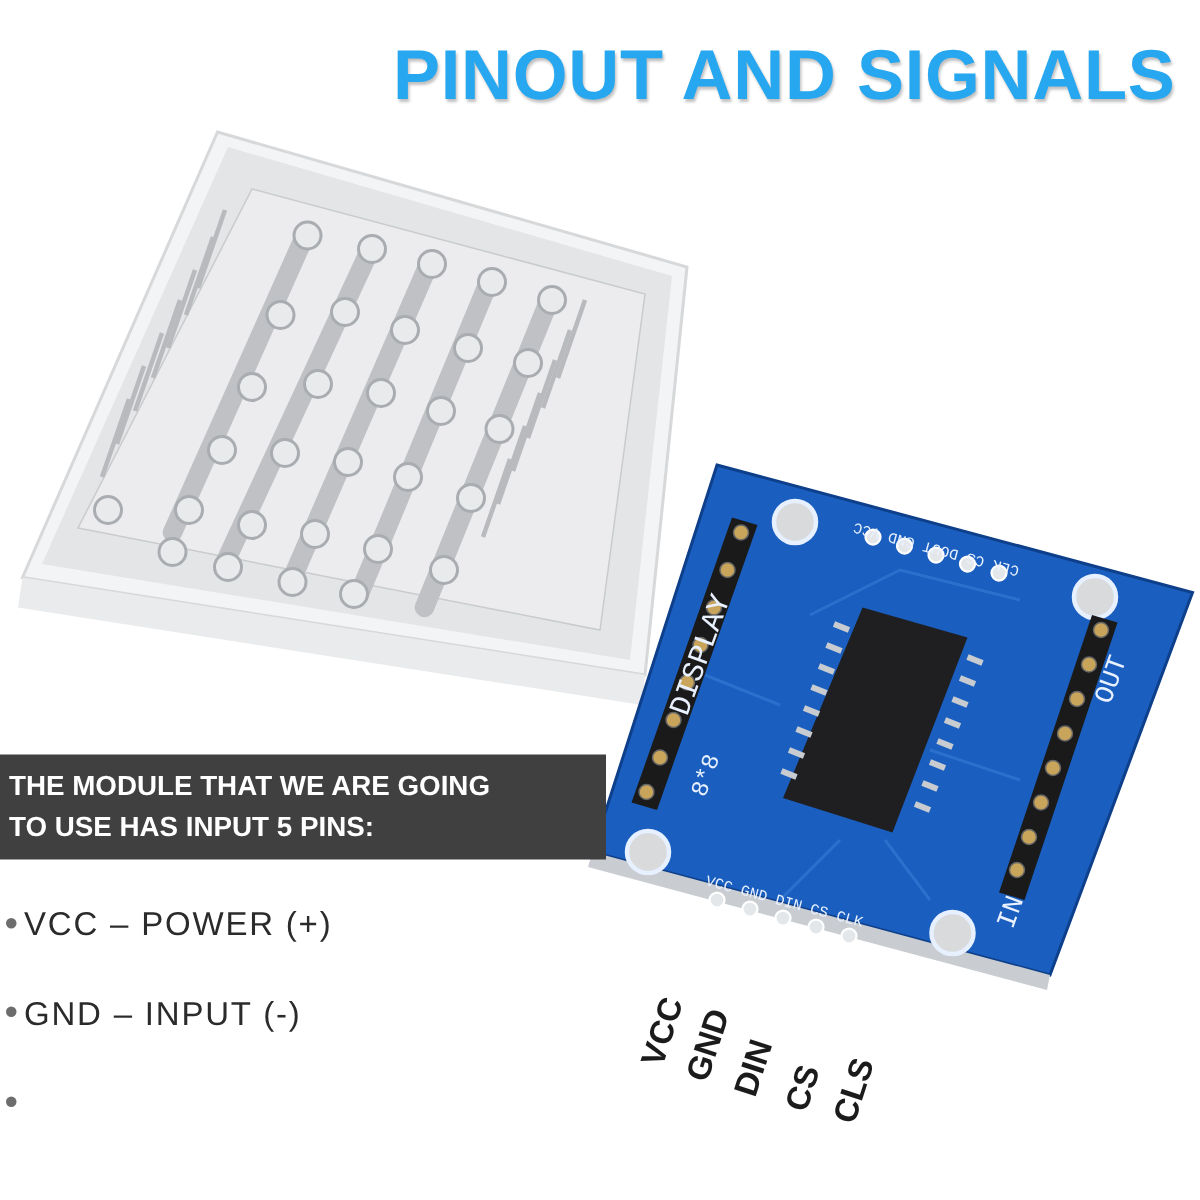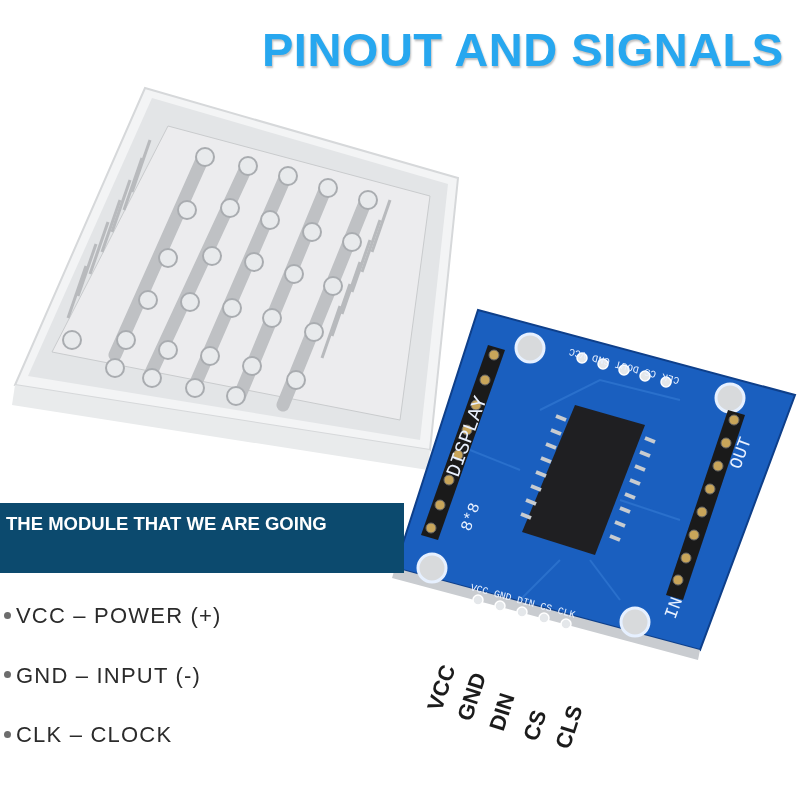--- a/index.html
+++ b/index.html
@@ -9,21 +9,21 @@
       font-family: "Liberation Sans", sans-serif;
     }
     .title {
       position: absolute; left: 262px; top: 22px; width: 530px;
       font-size: 47px; font-weight: bold; color: #27a7ef;
       letter-spacing: 0.5px; white-space: nowrap;
       text-shadow: 1px 2px 2px rgba(0,0,0,0.25);
     }
     .banner {
       position: absolute; left: 0; top: 503px; width: 404px; height: 70px;
-      background: #0c4a6e; color: #ffffff;
+      background: #404040; color: #ffffff;
       font-weight: bold; font-size: 18.5px; line-height: 27px;
       padding: 7px 0 0 6px; box-sizing: border-box; z-index: 3;
     }
     .pins-list {
       position: absolute; left: 4px; top: 580px; margin: 0; padding: 0; list-style: none;
     }
     .pins-list li {
       font-size: 22px; color: #2b2b2b; height: 43.5px; line-height: 40px;
       letter-spacing: 1.2px; white-space: nowrap; margin-top: 16px;
     }
@@ -193,26 +193,27 @@
     <text x="675" y="620" fill="#e9f1ff" font-size="18" font-family="Liberation Mono, monospace" transform="rotate(-70 675 620)">IN</text>
     <text x="470" y="590" fill="#e9f1ff" font-size="10" font-family="Liberation Mono, monospace" transform="rotate(15 470 590)">VCC GND DIN CS CLK</text>
     <text x="680" y="378" fill="#e9f1ff" font-size="10" font-family="Liberation Mono, monospace" transform="rotate(195 680 378)">CLK CS DOUT GND VCC</text>
   </g>
 </svg>
 
 <div class="title overlay">PINOUT AND SIGNALS</div>
 
 <div class="banner">
   <div>THE MODULE THAT WE ARE GOING</div>
+  <div>TO USE HAS INPUT 5 PINS:</div>
 </div>
 
 <ul class="pins-list overlay">
   <li><span class="bullet"></span><span>VCC – POWER (+)</span></li>
   <li><span class="bullet"></span><span>GND – INPUT (-)</span></li>
-  <li><span class="bullet"></span><span>CLK – CLOCK</span></li>
+  <li><span class="bullet"></span></li>
 </ul>
 
 <div class="rot-labels overlay">
   <span style="left:22px; top:60px;">VCC</span>
   <span style="left:52px; top:70px;">GND</span>
   <span style="left:84px; top:80px;">DIN</span>
   <span style="left:118px; top:90px;">CS</span>
   <span style="left:150px; top:98px;">CLS</span>
 </div>
 

